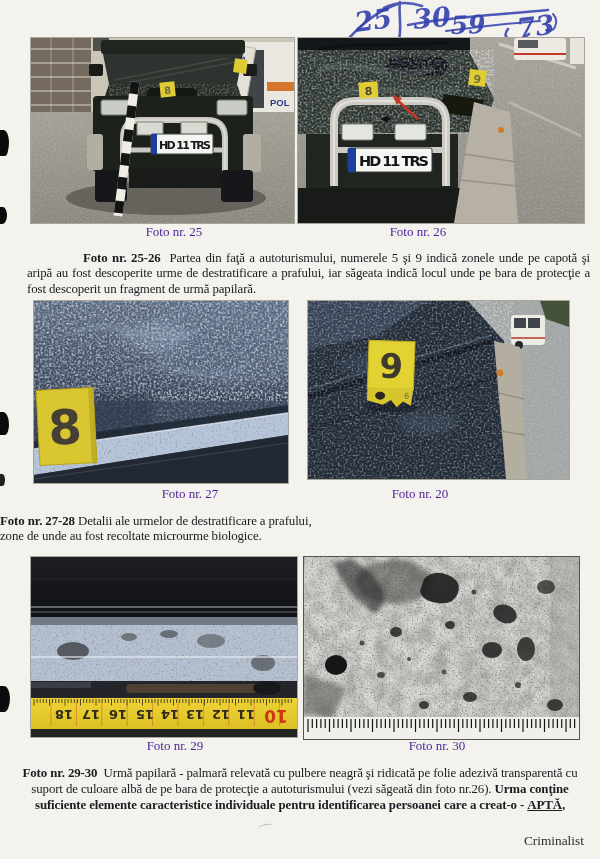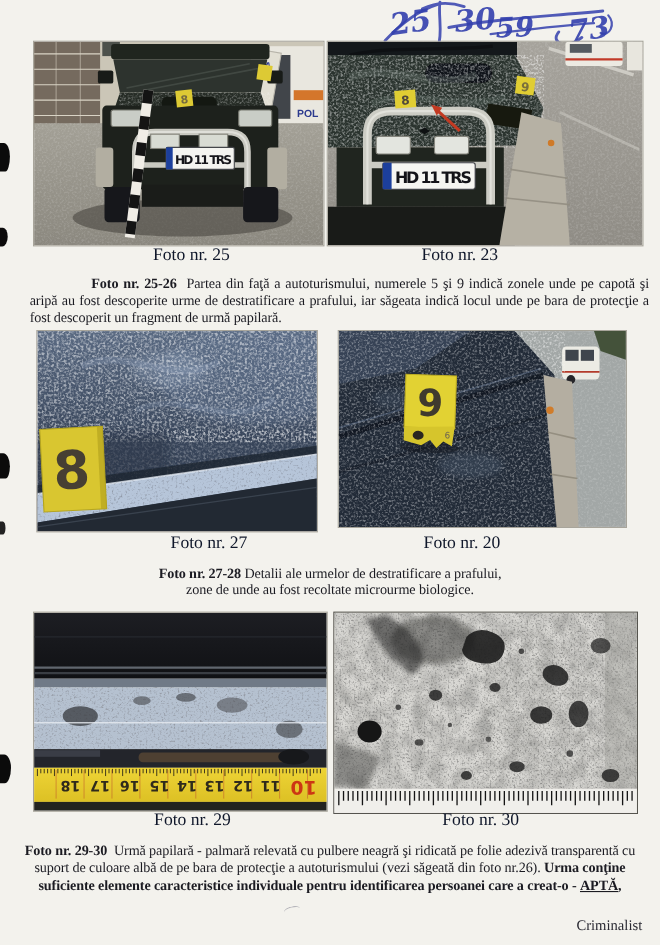--- a/index.html
+++ b/index.html
@@ -8,28 +8,28 @@
     background:#f3f2ed;
     font-family:"Liberation Serif", serif;
     color:#1c1c22;
   }
   .photo{position:absolute;line-height:0;}
   .photo svg{display:block;}
   .ph-border{border:1px solid #a8a59b;}
   .ph-border-dark{border:1px solid #55544e;}
   .caption{
     position:absolute;width:160px;text-align:center;
-    font-size:16px;line-height:15px;color:#0f172a;
+    font-size:13px;line-height:15px;color:#4c1d95;
   }
   .para{
     position:absolute;font-size:12.9px;line-height:15.6px;
     letter-spacing:-0.12px;color:#1b1b22;
   }
   #para-1{top:238px;left:27px;width:563px;text-align:justify;text-indent:56px;}
-  #para-2{top:501px;left:0;width:600px;text-align:center;}
+  #para-2{top:501px;left:0;width:600px;}
   #para-3{top:753px;left:14px;width:572px;text-align:center;line-height:15.9px;}
   .bold{font-weight:bold;}
   .apta{font-weight:bold;text-decoration:underline;}
   #signature{position:absolute;top:833px;left:524px;font-size:13.3px;color:#2a2a33;}
   #handwriting{position:absolute;left:348px;top:0;}
   .blob{position:absolute;left:0;background:#0b0b0b;}
   #blob-1{top:130px;width:9px;height:26px;border-radius:0 80% 60% 0/0 60% 70% 0;}
   #blob-2{top:207px;width:7px;height:17px;border-radius:0 70% 80% 0/0 55% 60% 0;}
   #blob-3{top:412px;width:9px;height:23px;border-radius:0 85% 55% 0/0 65% 60% 0;}
   #blob-4{top:474px;width:5px;height:12px;border-radius:0 80% 80% 0;opacity:.9;}
@@ -222,21 +222,21 @@
     <text x="70.5" y="57" font-size="11" font-weight="bold" text-anchor="middle" fill="#4f483a" font-family="DejaVu Sans, sans-serif">8</text>
   </g>
   <g transform="rotate(7 180 40)">
     <rect x="171" y="32" width="17" height="16" fill="#e0cd33"></rect>
     <text x="179.5" y="45" font-size="11" font-weight="bold" text-anchor="middle" fill="#57503f" opacity=".75" font-family="DejaVu Sans, sans-serif">9</text>
   </g>
 </svg>
 </div>
 
 <div class="caption" style="left:94px;top:224px;">Foto nr. 25</div>
-<div class="caption" style="left:338px;top:224px;">Foto nr. 23</div>
+<div class="caption" style="left:338px;top:224px;">Foto nr. 26</div>
 
 <p class="para" id="para-1"><span class="bold">Foto nr. 25-26</span>&nbsp;&nbsp;<span>Partea din faţă a autoturismului, numerele 5 şi 9 indică zonele unde pe capotă şi aripă au fost descoperite urme de destratificare a prafului, iar săgeata indică locul unde pe bara de protecţie a fost descoperit un fragment de urmă papilară.</span></p>
 
 <div class="photo ph-border" style="left:33px;top:300px;">
 <svg width="254" height="182" viewBox="0 0 254 182">
   <defs>
     <linearGradient id="g27a" x1="0" y1="0" x2="0" y2="1">
       <stop offset="0" stop-color="#5a6a82"></stop>
           <stop offset=".55" stop-color="#39465b"></stop>
           <stop offset="1" stop-color="#2e3a4d"></stop>

